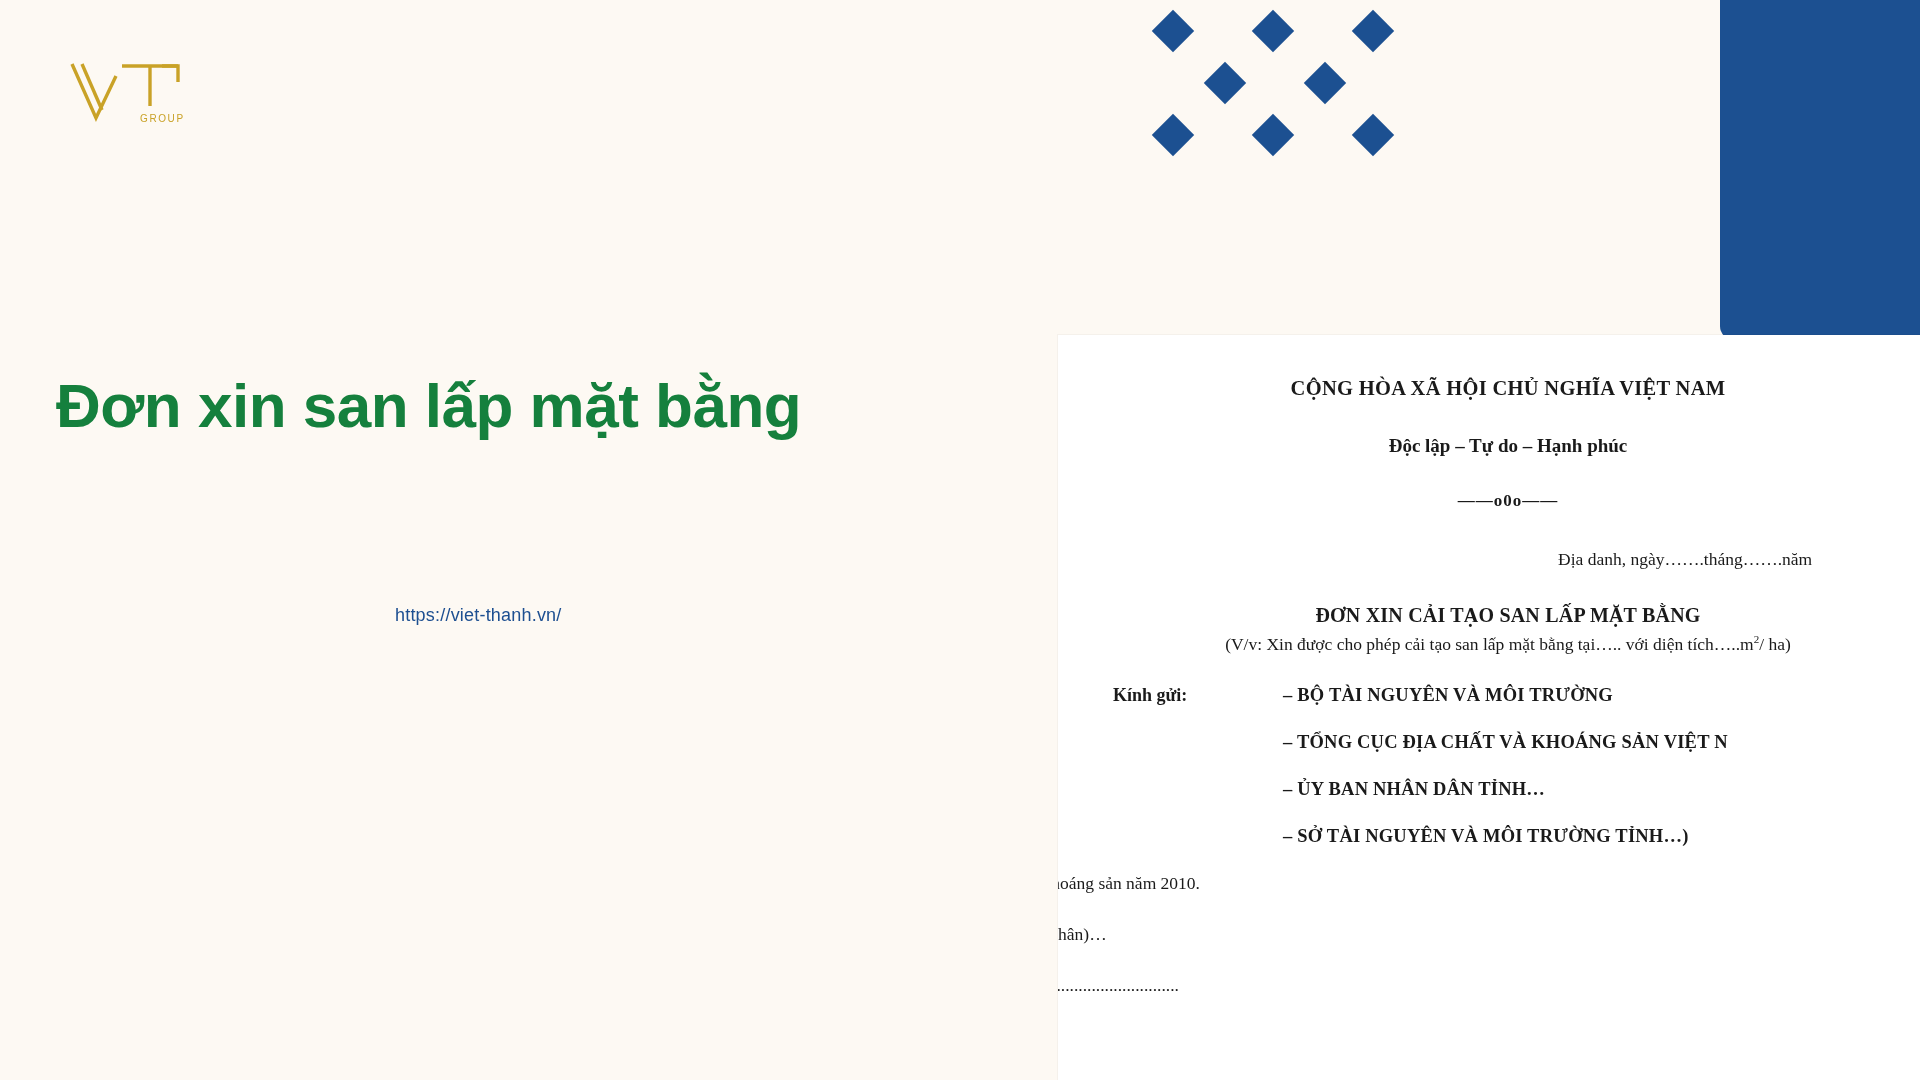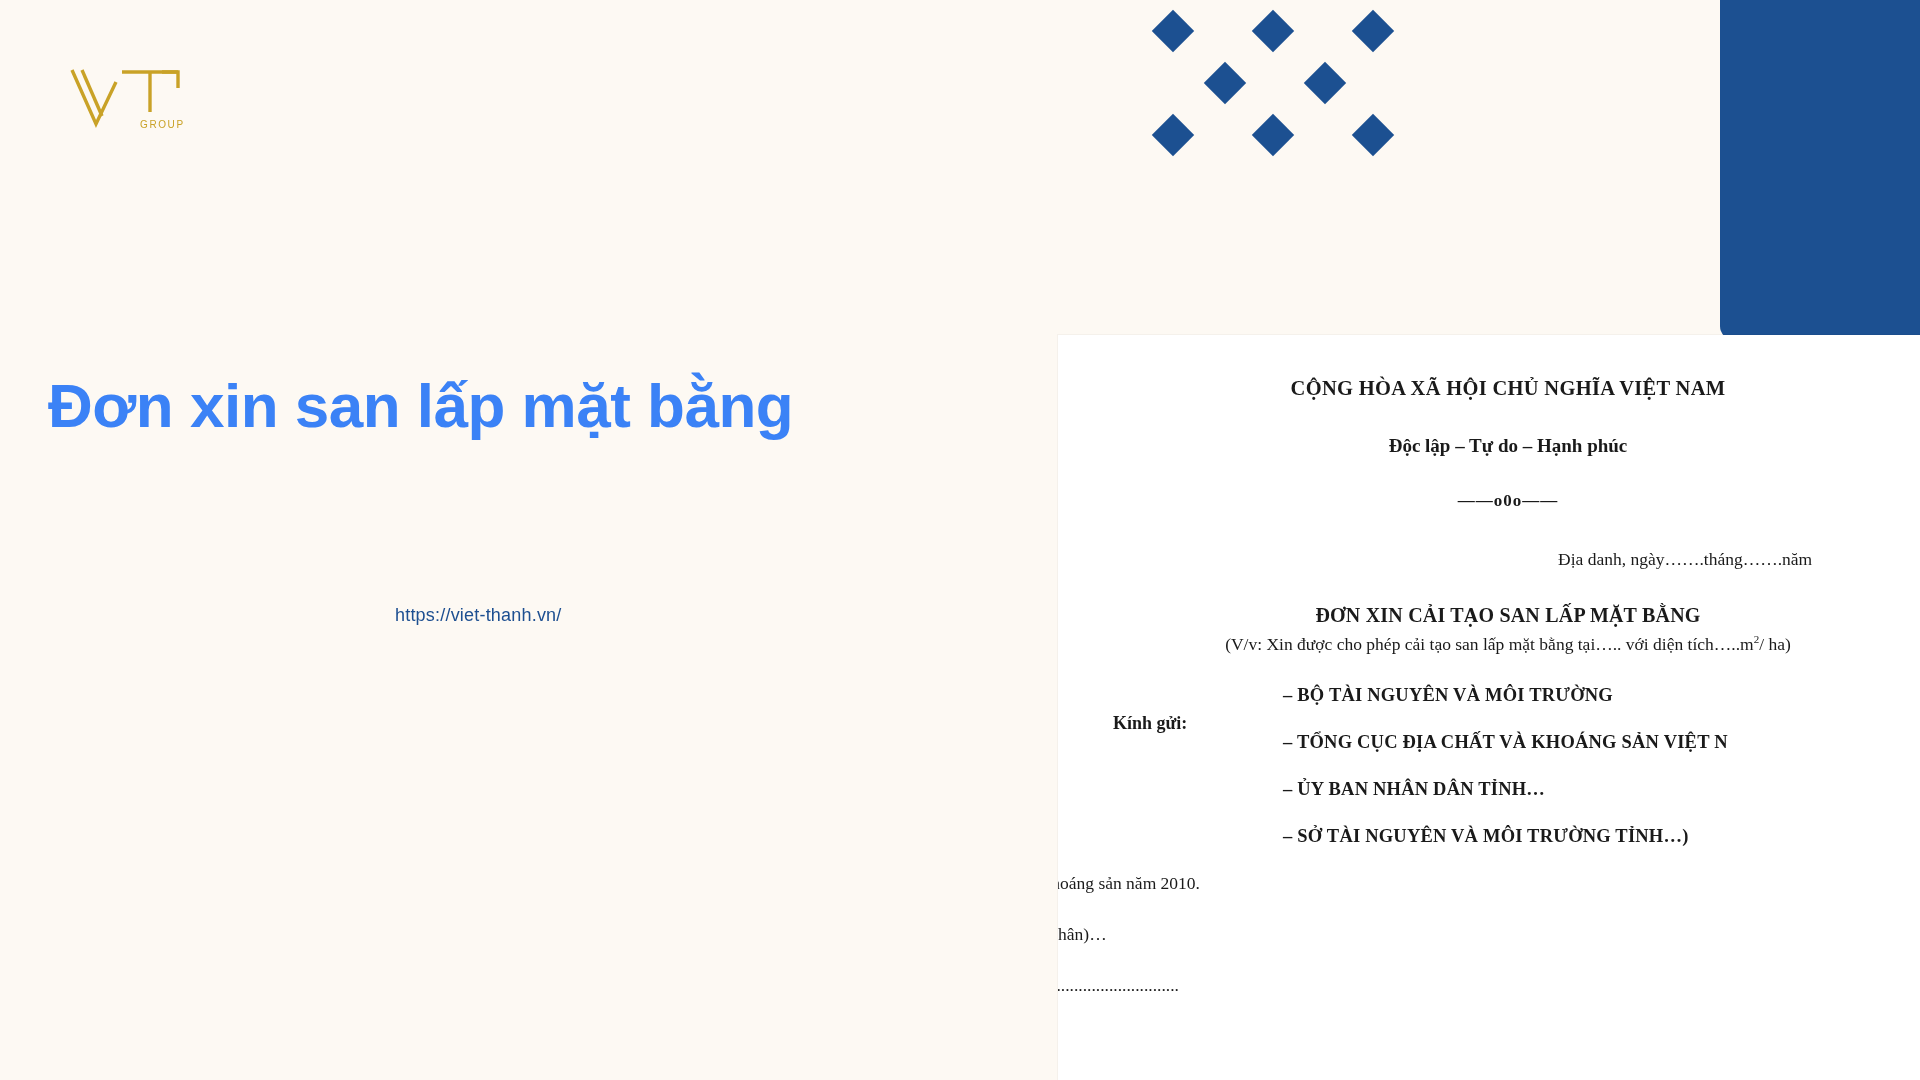--- a/index.html
+++ b/index.html
@@ -11,30 +11,30 @@
   }
   .slide {
     position: relative;
     width: 1920px; height: 1080px;
     background: #fdf9f3;
   }
 
   
   .logo {
     position: absolute;
-    left: 66px; top: 62px;
+    left: 66px; top: 56px;
     width: 124px; height: 72px;
   }
   .logo svg { display: block; }
 
   .headline {
     position: absolute;
-    left: 48px; top: 370px;
+    left: 56px; top: 370px;
     width: 960px;
-    color: #3b82f6;
+    color: #15803d;
     font-size: 62px;
     font-weight: bold;
     letter-spacing: -0.5px;
     line-height: 1.15;
   }
 
   .site-link {
     position: absolute;
     left: 395px; top: 605px;
     color: #1d4f91;
@@ -115,21 +115,21 @@
   .doc .sub sup { font-size: 11px; }
 
   .doc .to-block {
     margin-top: 30px;
     padding-left: 55px;
     position: relative;
   }
   .doc .to-label {
     position: absolute;
     left: 55px; top: 0;
-    font-size: 18px; font-weight: bold; margin-top: 28px;
+    font-size: 18px; font-weight: bold;
   }
   .doc .to-list { padding-left: 170px; }
   .doc .to-item {
     font-size: 18.5px; font-weight: bold;
     letter-spacing: 0.2px;
     margin-bottom: 26px;
     white-space: nowrap;
   }
 
   .doc .body-lines {

